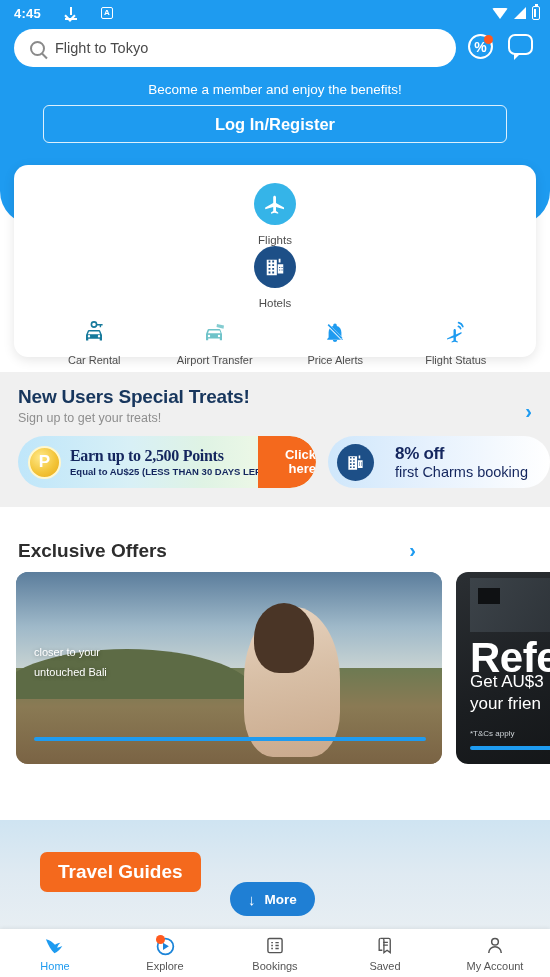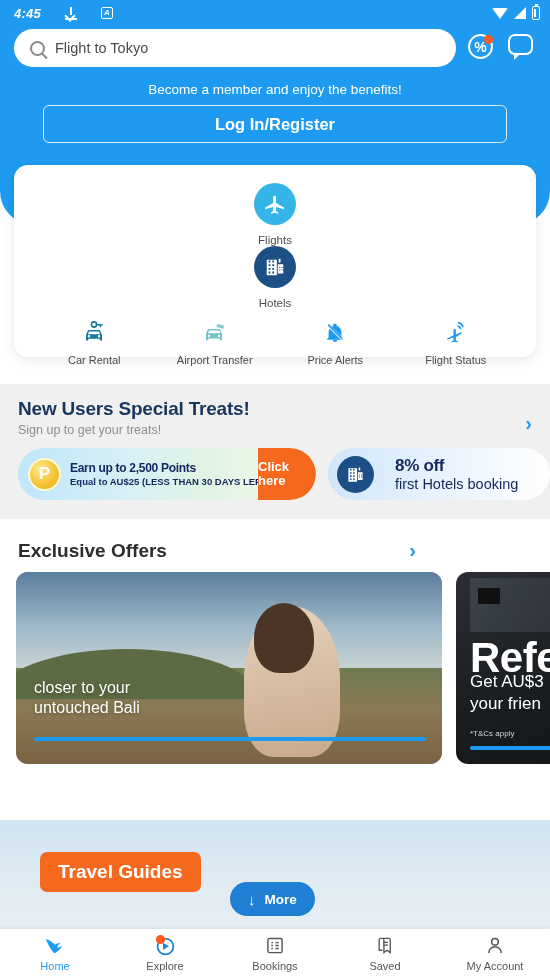--- a/index.html
+++ b/index.html
@@ -16,21 +16,21 @@
     position: absolute; top: 0; left: 0; width: 550px; height: 225px;
     background: #1e9bf0;
     border-bottom-left-radius: 34px; border-bottom-right-radius: 34px;
     z-index: 1;
   }
   .statusbar {
     position:absolute; top:0; left:0; width:100%; height:26px;
     display:flex; align-items:center; justify-content:space-between;
     padding: 0 10px 0 14px; color:#fff;
   }
-  .sb-left { display:flex; align-items:center; gap:24px;font-style:italic; }
+  .sb-left { display:flex; align-items:center; gap:24px; }
   .sb-time { font-size:13px; font-weight:bold; letter-spacing:.2px; }
   .sb-right { display:flex; align-items:center; gap:6px; }
   .ico-dl { width:12px; height:13px; position:relative; }
   .ico-dl::before{content:"";position:absolute;left:5px;top:0;width:2px;height:8px;background:#fff;}
   .ico-dl::after{content:"";position:absolute;left:1px;top:5px;width:6px;height:6px;border-right:2px solid #fff;border-bottom:2px solid #fff;transform:rotate(45deg);}
   .ico-dl i{position:absolute;left:0;bottom:0;width:12px;height:2px;background:#fff;display:block;}
   .ico-abox { width:12px; height:12px; border:1.5px solid #fff; border-radius:2px;
     font-size:8px; line-height:9px; text-align:center; font-weight:bold; color:#fff; }
   .ico-wifi { width:0;height:0;border-left:8px solid transparent;border-right:8px solid transparent;border-top:11px solid #fff; border-radius:2px;}
   .ico-sig { width:0;height:0;border-left:12px solid transparent;border-bottom:12px solid #fff;}
@@ -70,40 +70,40 @@
   .scell { flex:1; display:flex; flex-direction:column; align-items:center; gap:9px; }
   .circ { width:42px;height:42px;border-radius:50%;display:flex;align-items:center;justify-content:center;}
   .c-flight { background:#35b4e8; }
   .c-hotel  { background:#1d4f87; }
   .c-things { background:#f2655c; }
   .slabel { font-size:11.5px; color:#4d4d4d; }
   .slabel2 { font-size:11px; color:#4d4d4d; }
   .sicon2 { height:30px; display:flex; align-items:flex-end; justify-content:center; }
 
   
-  .treats { position:absolute; top:384px; left:0; width:550px; height:135px;
+  .treats { position:absolute; top:372px; left:0; width:550px; height:135px;
     background:#f0f0f0; padding: 14px 0 4px 18px; }
   .tr-title { font-size:19px; font-weight:bold; color:#17365d; letter-spacing:-.2px; }
   .tr-sub { font-size:12.5px; color:#8e8e8e; margin-top:3px; }
   .tr-chev { position:absolute; right:18px; top:28px; font-size:20px; color:#1e9bf0; font-weight:bold;}
   .tr-cards { display:flex; gap:12px; margin-top:11px; }
   .pill1 { width:298px; height:52px; border-radius:26px; position:relative; overflow:hidden;
     background: linear-gradient(90deg,#bfe6fa 0%,#d8f0f6 38%,#dff3e4 62%,#eaf7e6 78%, #eaf7e6 79%);
     display:flex; align-items:center; }
   .coin { width:33px;height:33px;border-radius:50%;margin-left:10px;flex:none;
     background: radial-gradient(circle at 36% 32%, #ffe680 0%, #f6c game 0%, #f0b323 78%);
     background: radial-gradient(circle at 36% 32%, #ffe98a 0%, #f3c53a 55%, #e8a916 100%);
     display:flex;align-items:center;justify-content:center;
     color:#fff; font-weight:bold; font-size:17px; border:2px solid #fff7cf; }
   .p1txt { margin-left:9px; }
-  .p1a { font-size:12px; font-weight:bold; color:#14265e; letter-spacing:-.3px; white-space:nowrap;}
+  .p1a { font-size:16px; font-weight:bold; color:#14265e; letter-spacing:-.3px; white-space:nowrap;font-family:Liberation Serif, serif;}
   .p1b { font-size:9.5px; font-weight:bold; color:#14265e; white-space:nowrap; margin-top:1px;}
   .clickhere { position:absolute; right:0; top:0; width:58px; height:52px; background:#f4691d;
     border-top-right-radius:26px; border-bottom-right-radius:26px;
-    display:flex; flex-direction:column; align-items:flex-start; justify-content:center;
+    display:flex; flex-direction:column; align-items:flex-end; justify-content:center;
     color:#fff; font-size:13px; font-weight:bold; line-height:14px; }
   .pill2 { flex:1; height:52px; border-radius:26px; display:flex; align-items:center;
     background: linear-gradient(90deg,#cfe7fb 0%,#e6f1fd 45%,#ffffff 100%); overflow:hidden;}
   .hot-circ { width:37px;height:37px;border-radius:50%;background:#1d4f87;margin-left:9px;flex:none;
     display:flex;align-items:center;justify-content:center;}
   .p2txt{margin-left:21px;}
   .p2a{font-size:17px;font-weight:bold;color:#14265e;letter-spacing:-.3px;}
   .p2b{font-size:14.5px;color:#14265e;white-space:nowrap;}
 
   
@@ -118,22 +118,22 @@
     background: linear-gradient(180deg,#5b7d9c 0%,#9fb9c9 55%,#cbd5d3 100%); }
   .c1-land { position:absolute;bottom:0;left:0;width:100%;height:50%;
     background: linear-gradient(180deg,#6d7a52 0%,#8a7a54 40%,#7a6344 100%); }
   .c1-hill { position:absolute; bottom:34%; left:-5%; width:62%; height:26%;
     background:#5d6b45; border-radius:50% 50% 0 0 / 100% 100% 0 0; }
   .c1-person { position:absolute; right:24%; top:18%; width:96px; height:150px;
     background: linear-gradient(170deg,#e8d4c0 0%,#d8bfa6 45%,#c9a98c 100%);
     border-radius:48% 48% 30% 30%; }
   .c1-hair { position:absolute; right:30%; top:16%; width:60px;height:70px;
     background:#4a3526; border-radius:50% 50% 42% 42%; }
-  .c1-txt { position:absolute; top:70px; left:18px; color:#fff; font-size:16px; line-height:20px;
-    text-shadow: 0 1px 4px rgba(0,0,0,.35); margin-top: 36px; }
+  .c1-txt { position:absolute; top:70px; left:18px; color:#fff; font-size:11px; line-height:20px;
+    text-shadow: 0 1px 4px rgba(0,0,0,.35); }
   .c1-bar { position:absolute; bottom:23px; left:18px; width:392px; height:4px; background:#1e9bf0; border-radius:2px; }
   .card2 { width:180px; height:192px; border-radius:12px; position:relative; overflow:hidden; flex:none;
     background: linear-gradient(160deg,#2b2f33 0%,#1b1e21 55%,#121416 100%); }
   .c2-win { position:absolute; top:6px; left:14px; width:120px;height:54px;
     background: linear-gradient(120deg,#3c4349 0%,#2a2f34 100%); }
   .c2-blk { position:absolute; top:16px; left:22px; width:22px; height:16px; background:#0f1113; }
   .c2-refer { position:absolute; top:62px; left:14px; color:#fff; font-size:42px; font-weight:bold;
     letter-spacing:-.5px; white-space:nowrap; }
   .c2-l1 { position:absolute; top:100px; left:14px; color:#fff; font-size:17px; white-space:nowrap; }
   .c2-l2 { position:absolute; top:122px; left:14px; color:#fff; font-size:17px; white-space:nowrap; }
@@ -282,21 +282,21 @@
         </div>
       </div>
       <div class="pill2">
         <div class="hot-circ">
           <svg width="19" height="19" viewBox="0 0 24 24" fill="#fff">
               <path d="M3 21V4h11v17H3zm2-2h2v-2H5v2zm0-4h2v-2H5v2zm0-4h2V9H5v2zm0-4h2V5H5v2zm4 12h2v-2H9v2zm0-4h2v-2H9v2zm0-4h2V9H9v2zm0-4h2V5H9v2zm6 12h6V9h-6v10zm1.5-7h1.2v1.2h-1.2V12zm2.6 0h1.2v1.2h-1.2V12zm-2.6 2.6h1.2v1.2h-1.2v-1.2zm2.6 0h1.2v1.2h-1.2v-1.2zM16 3h2v4h-2V3z"></path>
             </svg>
         </div>
         <div class="p2txt">
           <div class="p2a">8% off</div>
-          <div class="p2b">first Hotels booking</div>
+          <div class="p2b">first Charms booking</div>
         </div>
       </div>
     </div>
   </div>
 
   <div class="excl">
     <div class="ex-head">
       <div class="ex-title">Exclusive Offers</div>
       <div class="ex-chev">›</div>
     </div>

